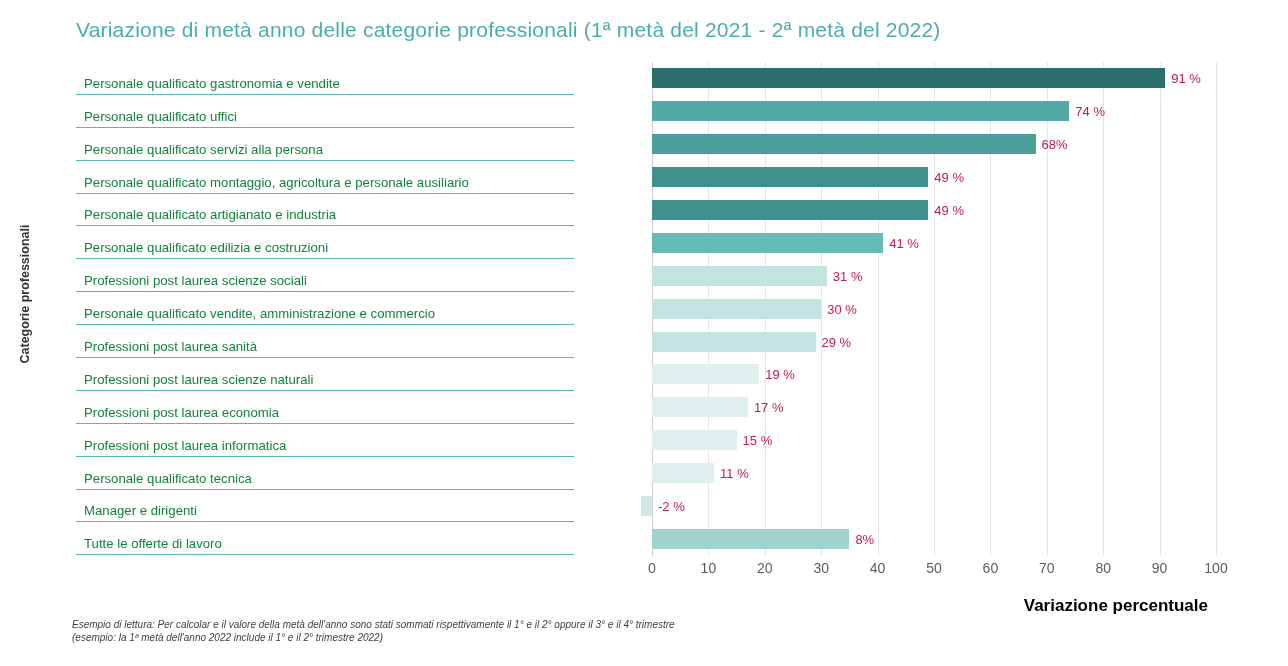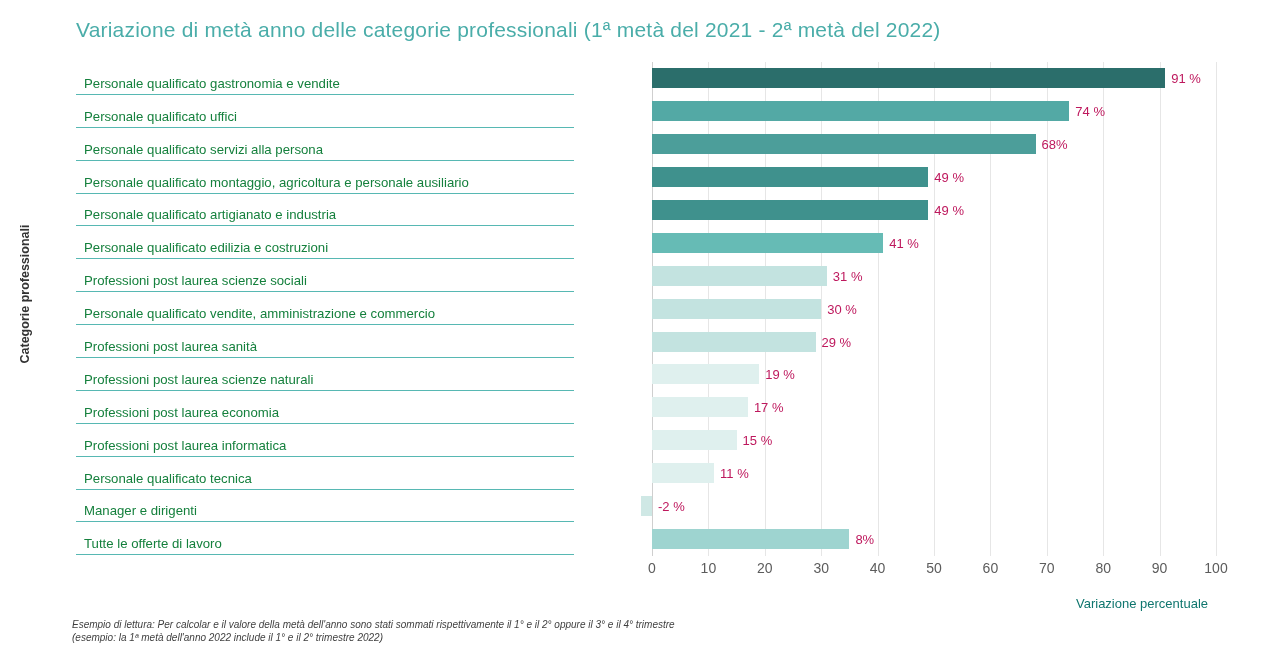--- a/index.html
+++ b/index.html
@@ -107,23 +107,23 @@
     position:absolute;
     top:4px;
     font-size:14px;
     color:#5c5c5c;
     transform:translateX(-50%);
     white-space:nowrap;
   }
   .xaxis-title{
     position:absolute;
     right:8px; top:534px;
-    font-size:13px;
-    font-weight:normal;
-    color:#0f766e;
+    font-size:17px;
+    font-weight:bold;
+    color:#000000;
     white-space:nowrap;
   }
   .footnote{
     position:absolute;
     left:72px; top:618px;
     font-size:10px;
     font-style:italic;
     color:#3f3f3f;
     line-height:1.3;
   }

